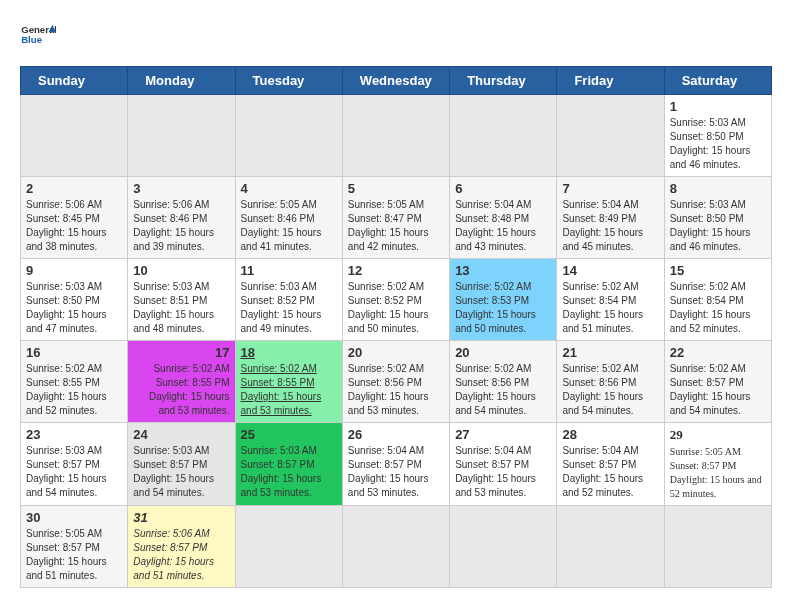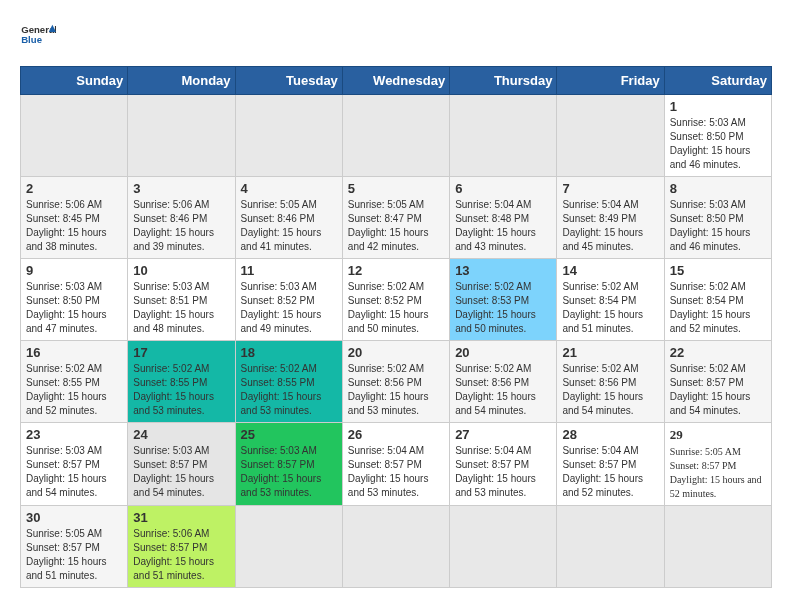--- a/index.html
+++ b/index.html
@@ -36,22 +36,22 @@
     .calendar {
       width: 100%;
       border-collapse: collapse;
       border: 1px solid #ccc;
     }
     .calendar th {
       background: #2960a0;
       color: #fff;
       font-size: 13px;
       font-weight: bold;
-      padding: 6px 4px;
-      text-align: right;
+      padding: 6px 17px;
+      text-align: left;
       border: 1px solid #1a4a80;
     }
     .calendar td {
       vertical-align: top;
       padding: 4px 5px;
       border: 1px solid #ccc;
       width: 107px;
       min-height: 80px;
       font-size: 10px;
       color: #333;
@@ -182,25 +182,25 @@
         <td style="background: rgb(255, 255, 255);">
           <span class="day-number">15</span>
           <div class="day-info">Sunrise: 5:02 AM<br>Sunset: 8:54 PM<br>Daylight: 15 hours and 52 minutes.</div>
         </td>
       </tr>
       <tr class="week-row-even">
         <td style="background: rgb(245, 245, 245);">
           <span class="day-number">16</span>
           <div class="day-info">Sunrise: 5:02 AM<br>Sunset: 8:55 PM<br>Daylight: 15 hours and 52 minutes.</div>
         </td>
-        <td style="background: #14b8a6;">
+        <td style="background: #d946ef; text-align: right;">
           <span class="day-number">17</span>
           <div class="day-info">Sunrise: 5:02 AM<br>Sunset: 8:55 PM<br>Daylight: 15 hours and 53 minutes.</div>
         </td>
-        <td style="background: #14b8a6;">
+        <td style="background: #86efac; text-decoration: underline;">
           <span class="day-number">18</span>
           <div class="day-info">Sunrise: 5:02 AM<br>Sunset: 8:55 PM<br>Daylight: 15 hours and 53 minutes.</div>
         </td>
         <td style="background: rgb(245, 245, 245);">
           <span class="day-number">20</span>
           <div class="day-info">Sunrise: 5:02 AM<br>Sunset: 8:56 PM<br>Daylight: 15 hours and 53 minutes.</div>
         </td>
         <td style="background: rgb(245, 245, 245);">
           <span class="day-number">20</span>
           <div class="day-info">Sunrise: 5:02 AM<br>Sunset: 8:56 PM<br>Daylight: 15 hours and 54 minutes.</div>
@@ -242,21 +242,21 @@
         <td style="background: rgb(255, 255, 255); font-family: Liberation Serif, serif;">
           <span class="day-number">29</span>
           <div class="day-info">Sunrise: 5:05 AM<br>Sunset: 8:57 PM<br>Daylight: 15 hours and 52 minutes.</div>
         </td>
       </tr>
       <tr class="week-row-even">
         <td style="background: rgb(245, 245, 245);">
           <span class="day-number">30</span>
           <div class="day-info">Sunrise: 5:05 AM<br>Sunset: 8:57 PM<br>Daylight: 15 hours and 51 minutes.</div>
         </td>
-        <td style="background: #bef264;">
+        <td style="background: #fef9c3; font-style: italic;">
           <span class="day-number">31</span>
           <div class="day-info">Sunrise: 5:06 AM<br>Sunset: 8:57 PM<br>Daylight: 15 hours and 51 minutes.</div>
         </td>
         <td class="empty-cell" style="background: rgb(232, 232, 232);"></td>
         <td class="empty-cell" style="background: rgb(232, 232, 232);"></td>
         <td class="empty-cell" style="background: rgb(232, 232, 232);"></td>
         <td class="empty-cell" style="background: rgb(232, 232, 232);"></td>
         <td class="empty-cell" style="background: rgb(232, 232, 232);"></td>
       </tr>
     </tbody>

